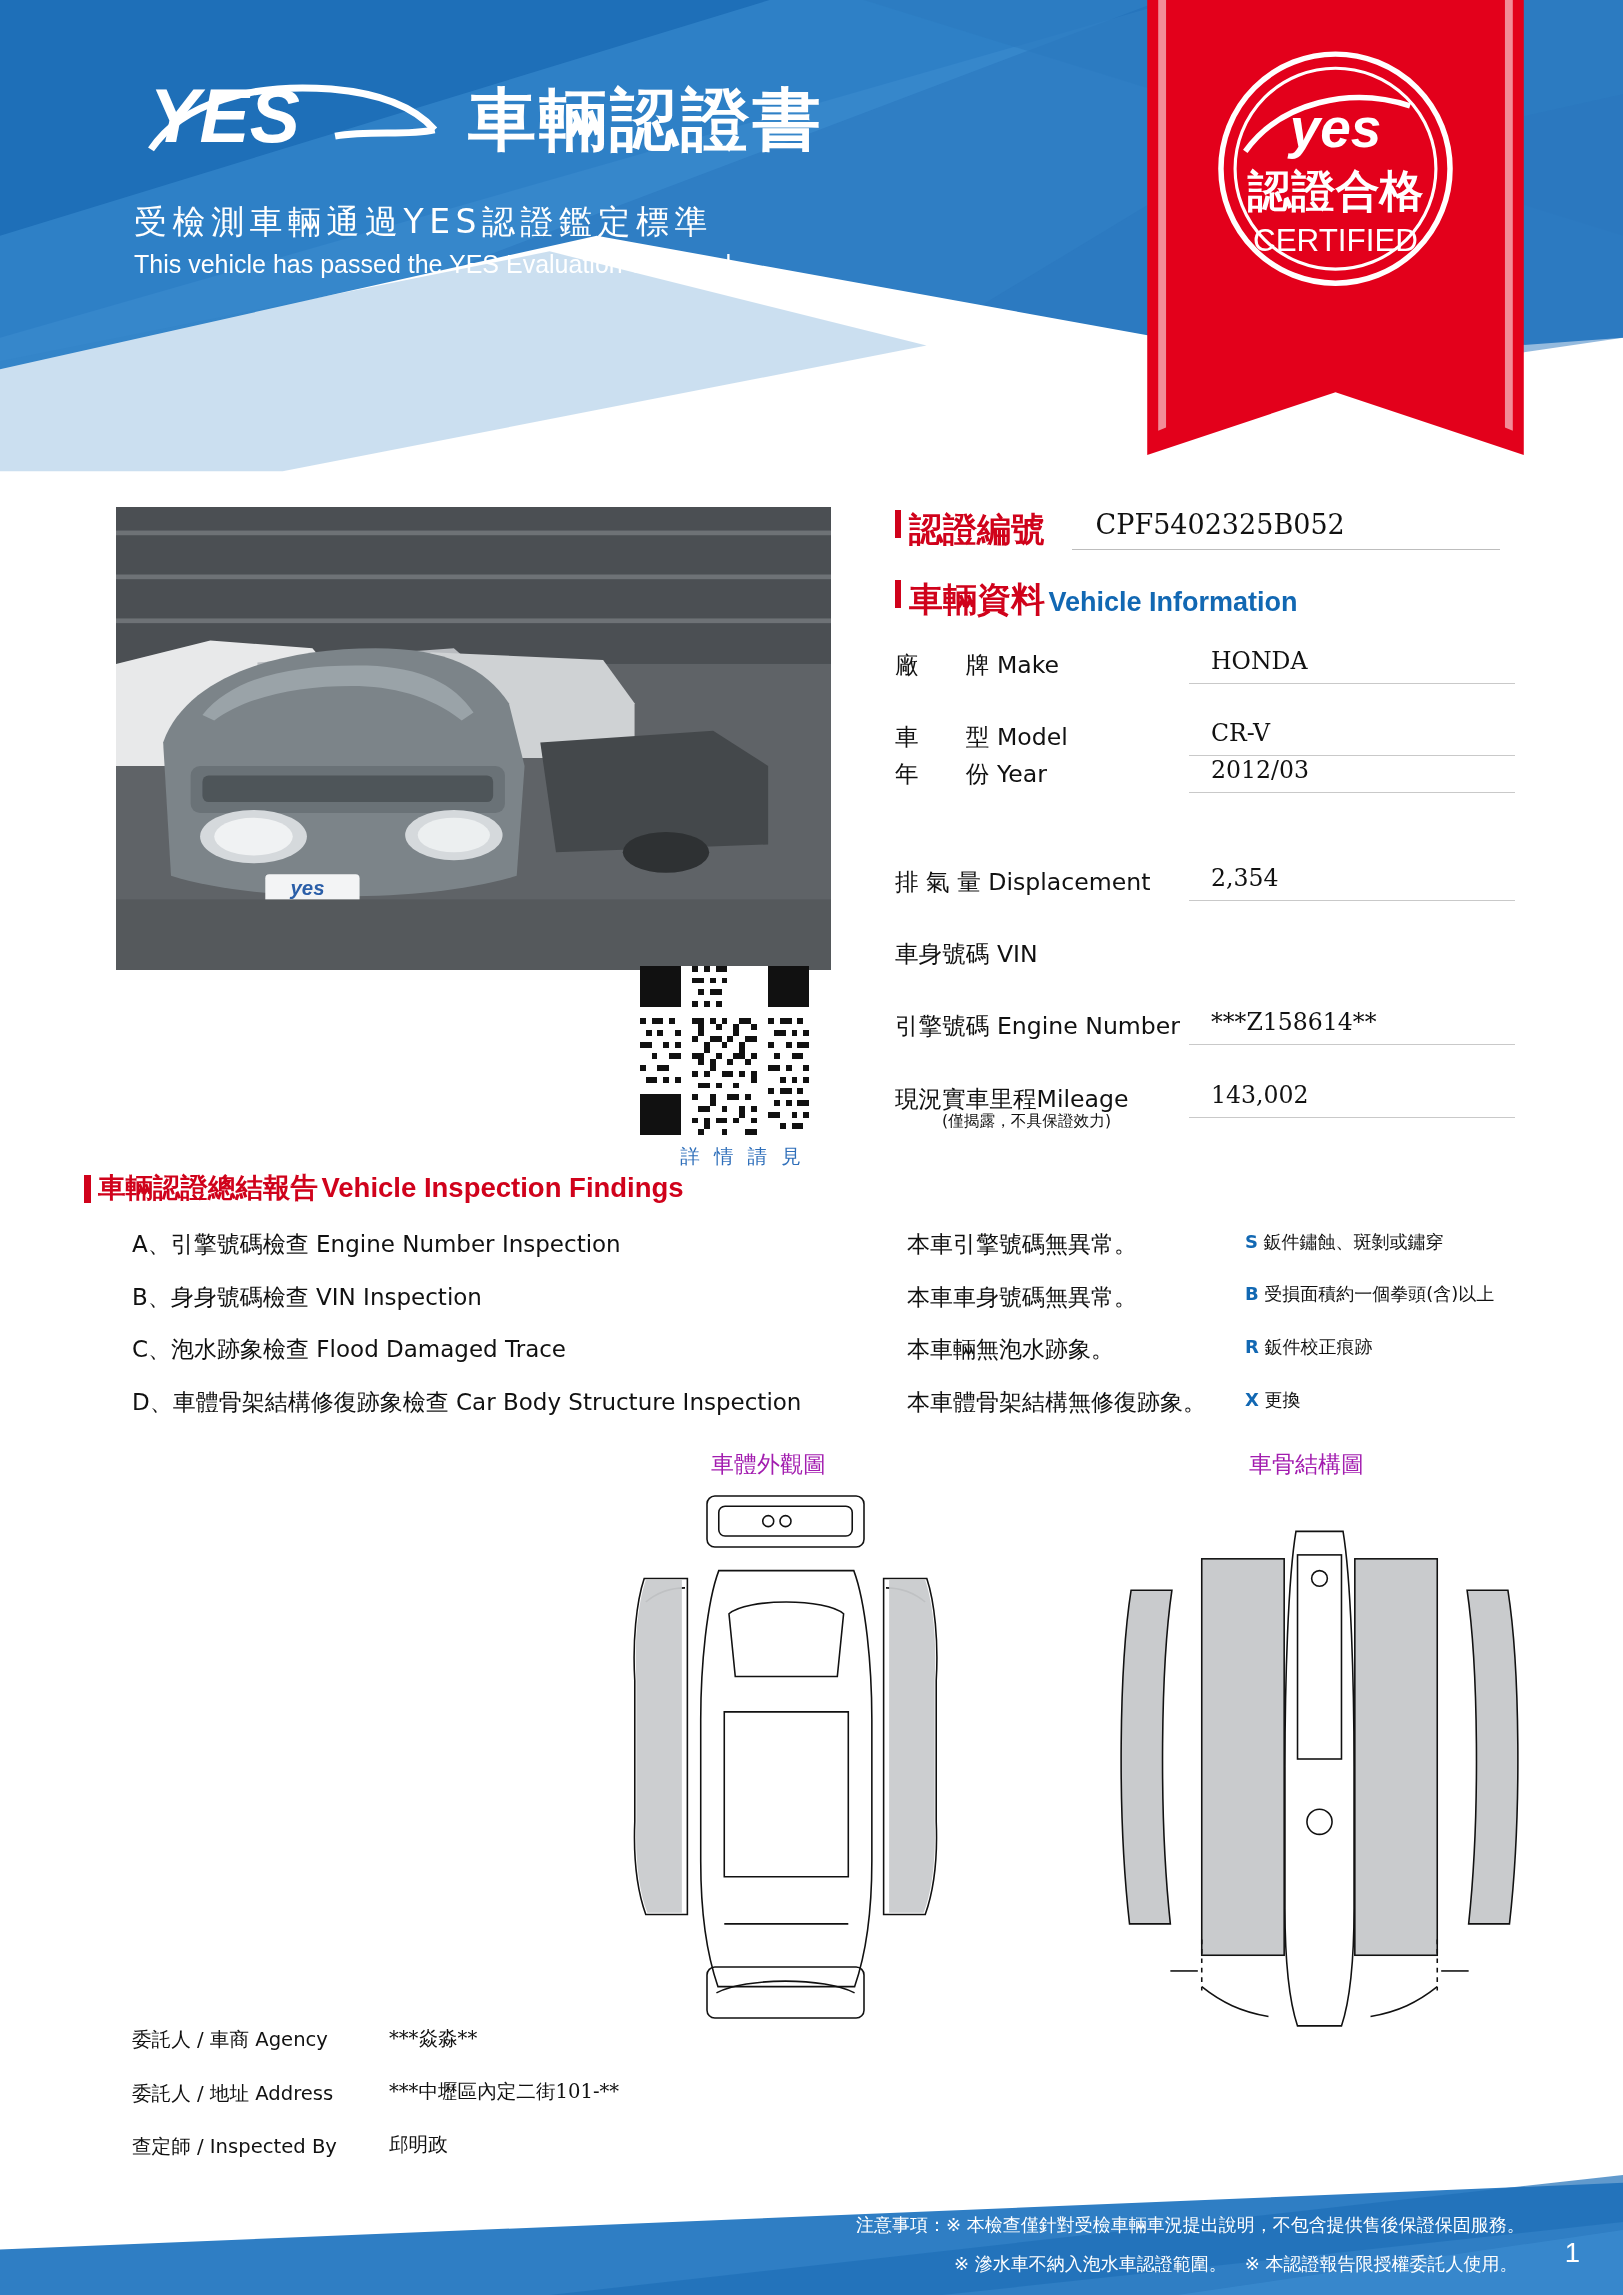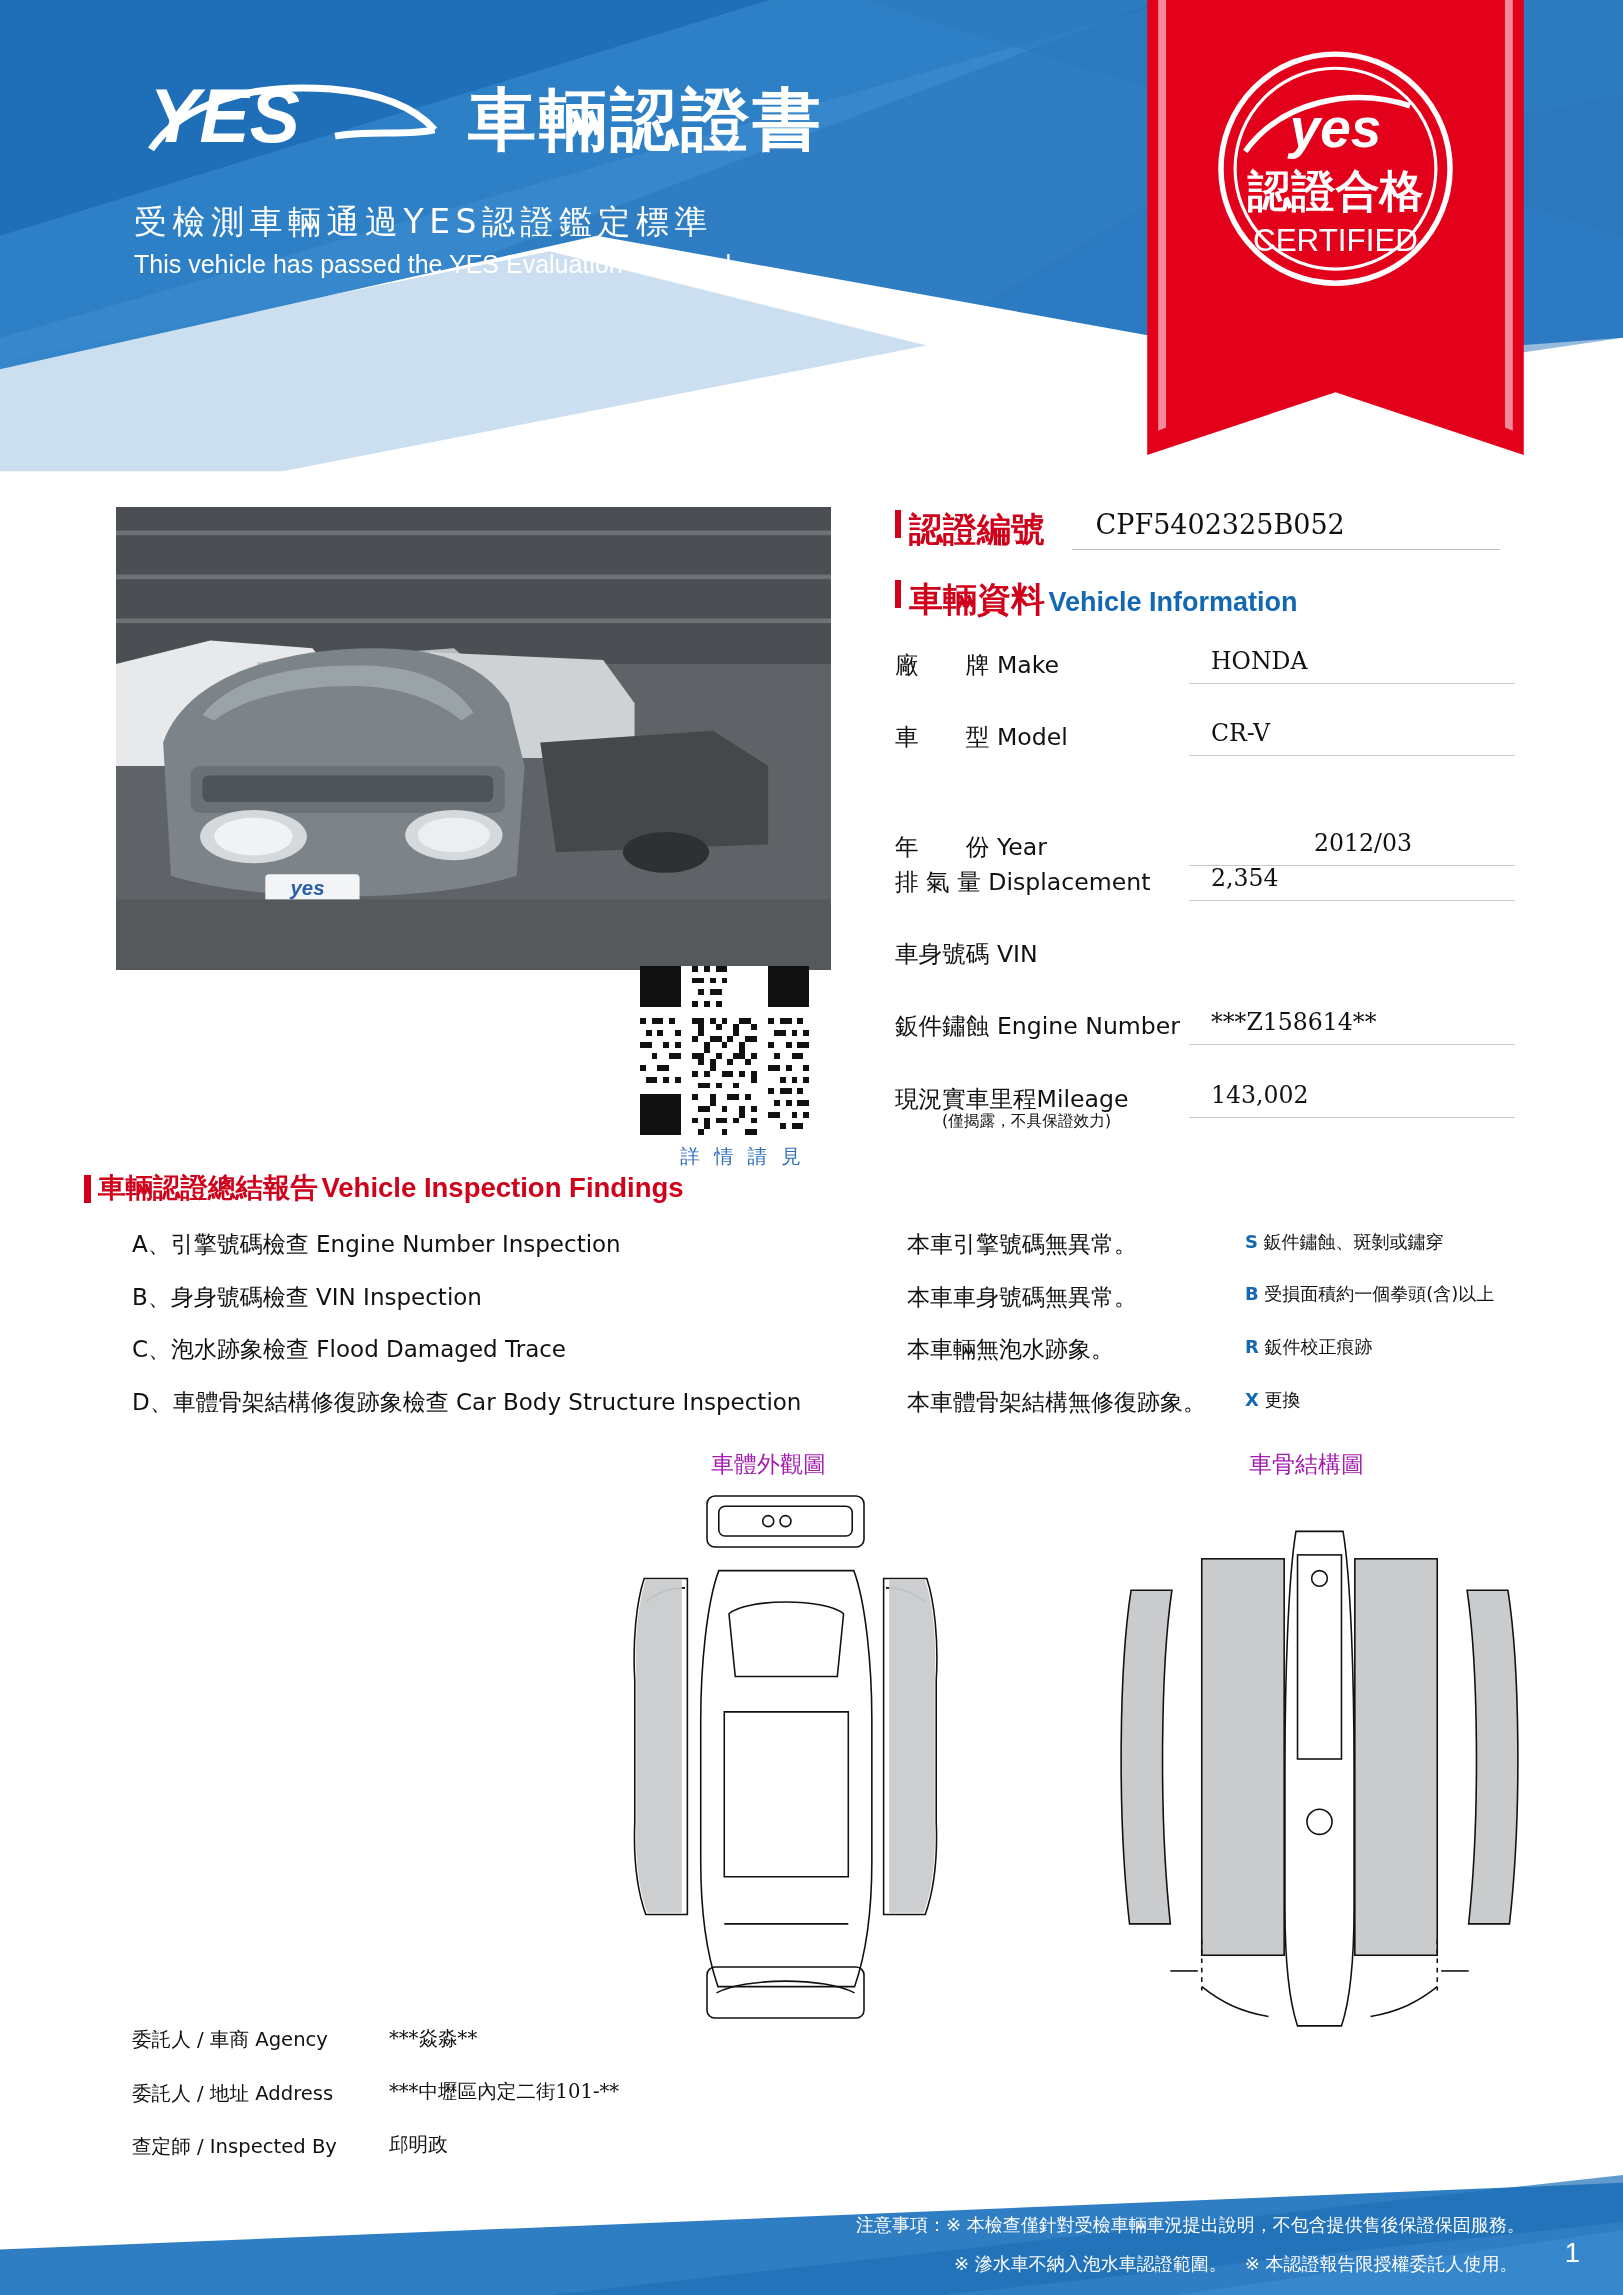--- a/index.html
+++ b/index.html
@@ -339,33 +339,33 @@
 </div>
 
 <div class="info-row" style="top:636px;">
   <div class="info-label"><span>廠　　牌</span> <span>Make</span></div>
   <div class="info-value">HONDA</div>
 </div>
 <div class="info-row" style="top:708px;">
   <div class="info-label"><span>車　　型</span> <span>Model</span></div>
   <div class="info-value">CR-V</div>
 </div>
-<div class="info-row" style="top:818px;text-align:center;">
+<div class="info-row" style="top:745px;">
   <div class="info-label"><span>年　　份</span> <span>Year</span></div>
   <div class="info-value">2012/03</div>
 </div>
 <div class="info-row" style="top:853px;">
   <div class="info-label"><span>排 氣 量</span> <span>Displacement</span></div>
   <div class="info-value">2,354</div>
 </div>
 <div class="info-row" style="top:925px;">
   <div class="info-label"><span>車身號碼</span> <span>VIN</span></div>
 </div>
 <div class="info-row" style="top:997px;">
-  <div class="info-label"><span>鈑件鏽蝕</span> <span>Engine Number</span></div>
+  <div class="info-label"><span>引擎號碼</span> <span>Engine Number</span></div>
   <div class="info-value">***Z158614**</div>
 </div>
 <div class="info-row" style="top:1070px;">
   <div class="info-label"><span>現況實車里程</span><span>Mileage</span></div>
   <div class="mileage-note">(僅揭露，不具保證效力)</div>
   <div class="info-value">143,002</div>
 </div>
 
 <div class="findings-title">
   <span class="zh">車輛認證總結報告</span>

